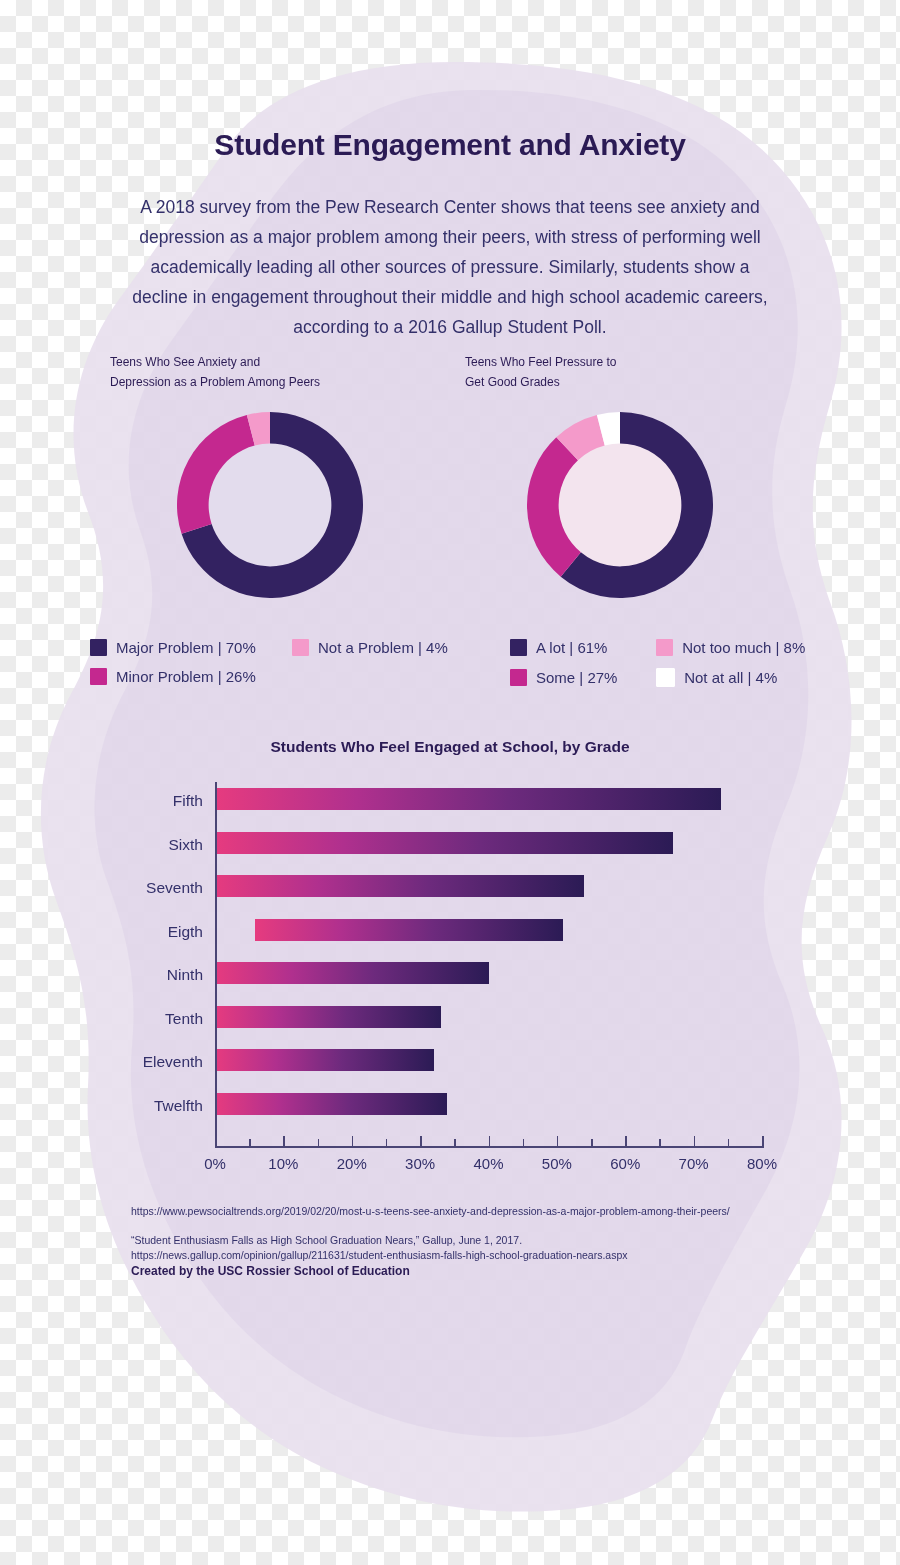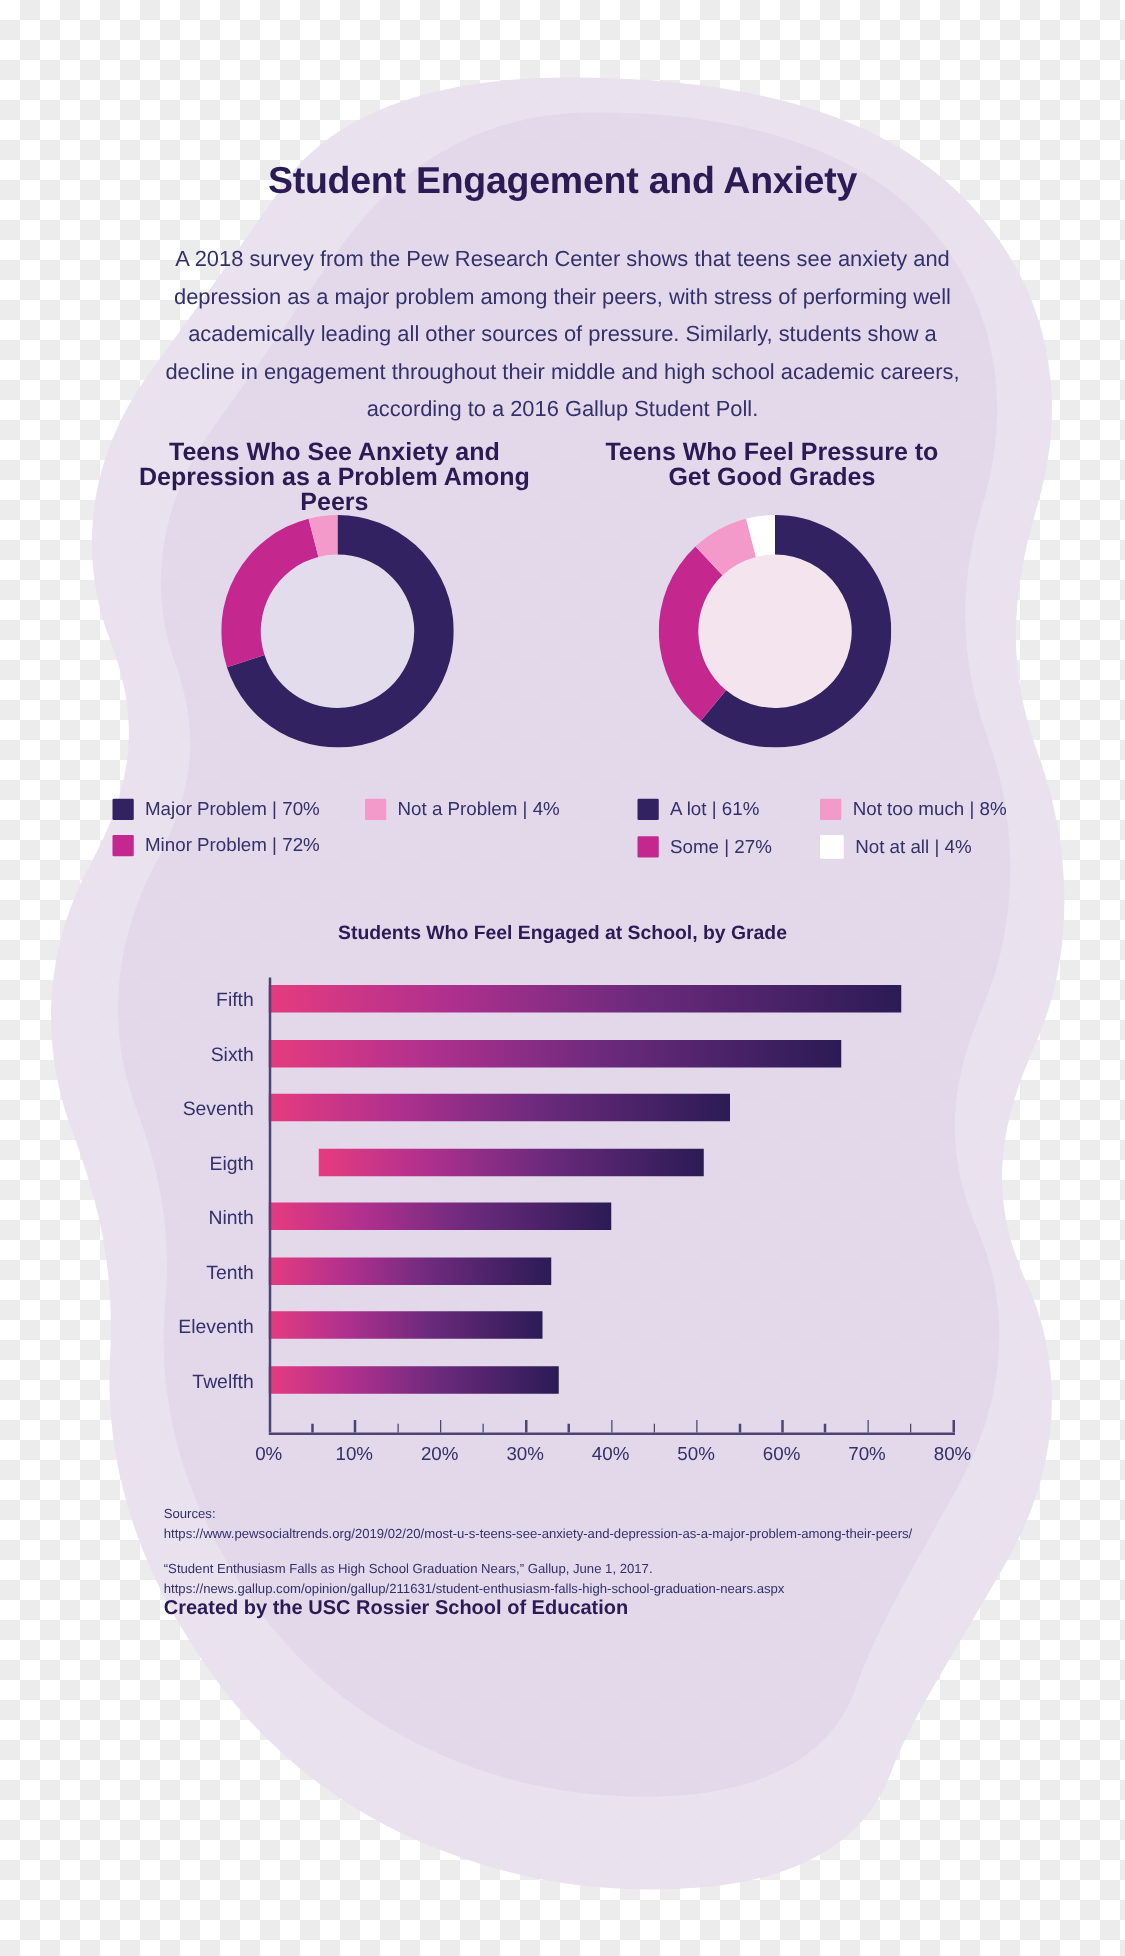--- a/index.html
+++ b/index.html
@@ -63,23 +63,23 @@
     width: 640px;
     text-align: center;
     font-size: 17.5px;
     line-height: 30px;
     color: #33306a;
   }
 
   
   .donut-head {
     position: absolute;
-    text-align: center;
-    font-size: 20px;
-    font-weight: bold;
+    text-align: left;
+    font-size: 12px;
+    font-weight: normal;
     line-height: 20px;
     color: #2b1b55;
   }
   #donut-head-1 { top: 352px; left: 110px; width: 315px; }
   #donut-head-2 { top: 352px; left: 465px; width: 305px; }
 
   .donut-wrap { position: absolute; }
   #donut-1 { top: 412px; left: 177px; width: 186px; height: 186px; }
   #donut-2 { top: 412px; left: 527px; width: 186px; height: 186px; }
   .donut-wrap svg { display:block; width: 186px; height: 186px; }
@@ -171,21 +171,21 @@
     left: 131px;
     width: 640px;
     font-size: 10.5px;
     line-height: 15.5px;
     color: #33306a;
   }
   .sources p { margin: 0; }
   .src-gap { height: 13px; }
   .credit {
     margin-top: 16px;
-    font-size: 16px;
+    font-size: 12px;
     font-weight: bold;
     color: #2b1b55;
   }
 </style>
 </head>
 <body>
 
 <div id="stage">
 
   <div class="blob-layer">
@@ -274,21 +274,21 @@
         <div class="legend-item">
           <span class="swatch" style="background: rgb(51, 34, 97);"></span>
           <span>Major Problem | 70%</span>
         </div>
         <div class="legend-item">
           <span class="swatch" style="background: rgb(244, 154, 202);"></span>
           <span>Not a Problem | 4%</span>
         </div>
         <div class="legend-item">
           <span class="swatch" style="background: rgb(196, 40, 143);"></span>
-          <span>Minor Problem | 72%</span>
+          <span>Minor Problem | 26%</span>
         </div>
       </div>
 
     <div class="legend" id="legend-2">
         <div class="legend-item">
           <span class="swatch" style="background: rgb(51, 34, 97);"></span>
           <span>A lot | 61%</span>
         </div>
         <div class="legend-item">
           <span class="swatch" style="background: rgb(244, 154, 202);"></span>
@@ -362,21 +362,20 @@
         <div class="tick-label" style="left: 426.875px; top: 373px;">50%</div>
         <div class="tick" style="left: 495.25px; top: 354px; height: 10px;"></div>
         <div class="tick-label" style="left: 495.25px; top: 373px;">60%</div>
         <div class="tick" style="left: 563.625px; top: 354px; height: 10px;"></div>
         <div class="tick-label" style="left: 563.625px; top: 373px;">70%</div>
         <div class="tick" style="left: 632px; top: 354px; height: 10px;"></div>
         <div class="tick-label" style="left: 632px; top: 373px;">80%</div>
       </div>
 
     <div class="sources">
-      <p>Sources:</p>
       <p>https://www.pewsocialtrends.org/2019/02/20/most-u-s-teens-see-anxiety-and-depression-as-a-major-problem-among-their-peers/</p>
       <div class="src-gap"></div>
       <p>“Student Enthusiasm Falls as High School Graduation Nears,” Gallup, June 1, 2017.</p>
       <p>https://news.gallup.com/opinion/gallup/211631/student-enthusiasm-falls-high-school-graduation-nears.aspx</p>
       <p class="credit">Created by the USC Rossier School of Education</p>
     </div>
 
   </div>
 </div>
 

